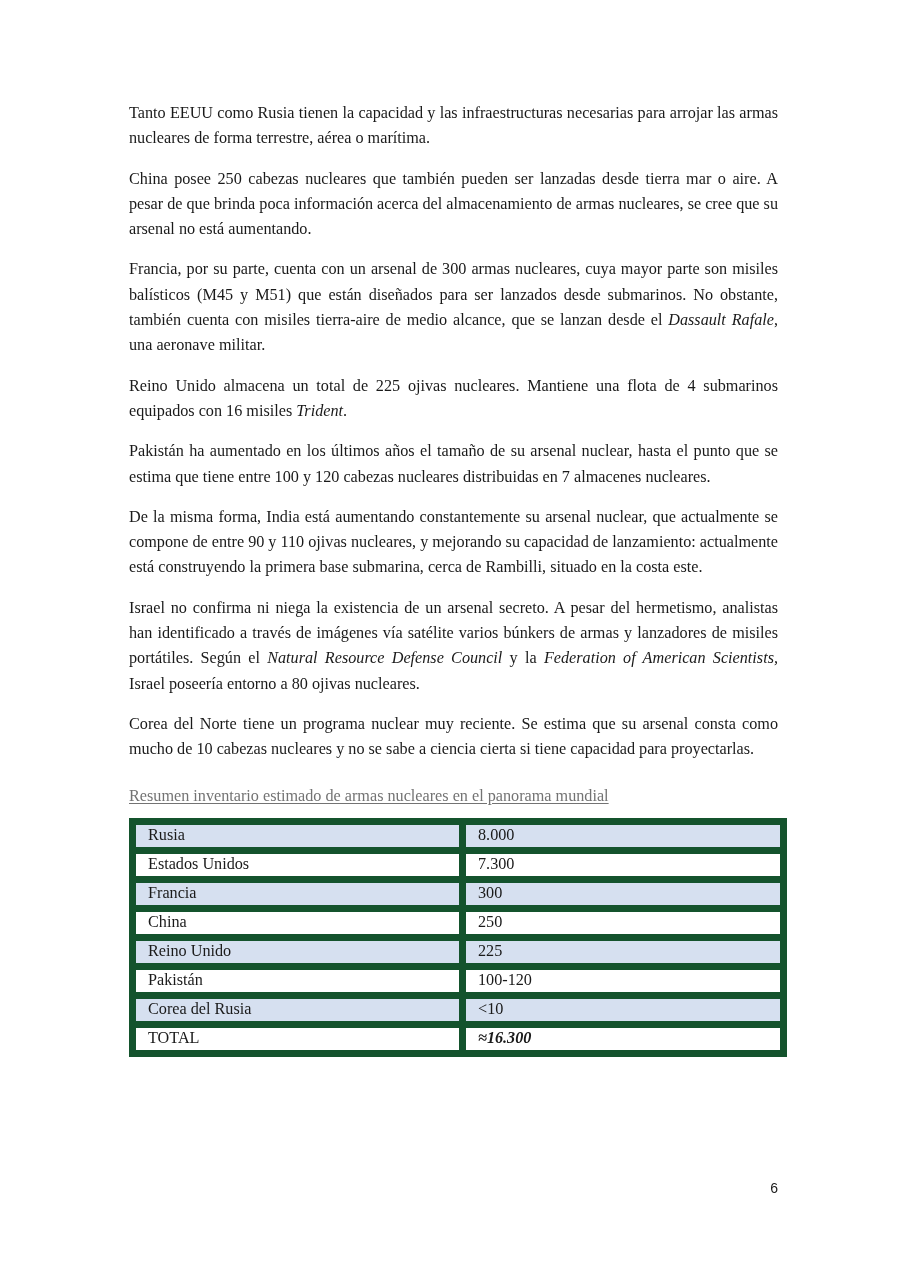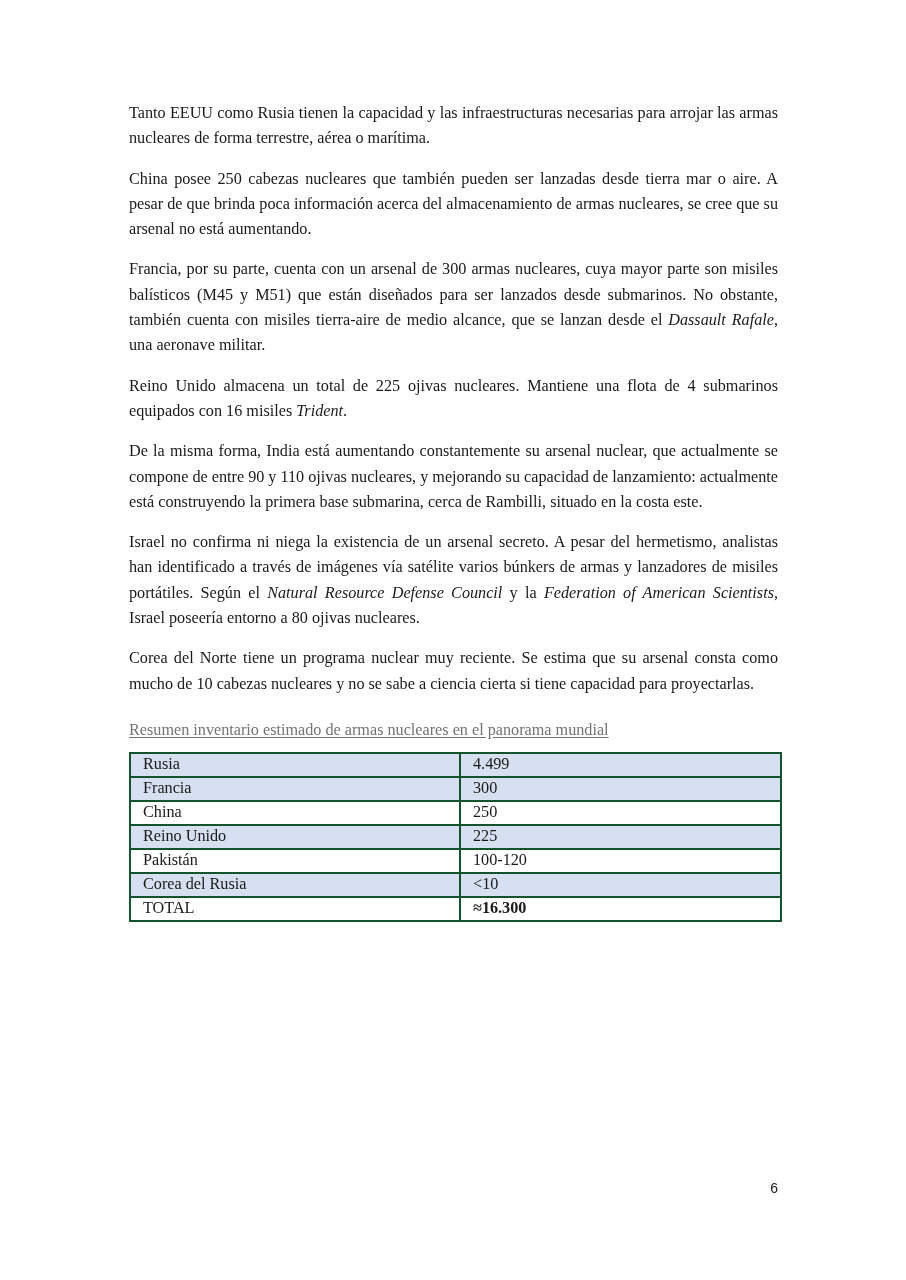--- a/index.html
+++ b/index.html
@@ -59,39 +59,40 @@
     margin: 0;
     table-layout: fixed;
     border: 1px solid #8eaadb;
   }
   table.inventory td {
     font-family: "Liberation Serif", "DejaVu Serif", serif;
     font-size: 16.2px;
     line-height: 1.05;
     color: #1a1a1a;
     padding: 2px 0 3px 12px;
-    border: 2px solid #14532d;
+    border: 7px solid #14532d;
     height: 17px;
     vertical-align: middle;
     overflow: hidden;
     white-space: nowrap;
   }
   table.inventory col.c-country { width: 330px; }
   table.inventory col.c-value { width: 321px; }
 
   tr.shaded td {
     background: #d6e0f0;
   }
   tr.plain td {
     background: #ffffff;
   }
   td.total-value {
     font-family: "Liberation Sans", "DejaVu Sans", sans-serif;
     font-weight: bold;
     font-size: 15.4px;
+    font-style: italic;
   }
 
   
   .page-number {
     position: absolute;
     left: 0;
     top: 1180px;
     width: 778px;
     text-align: right;
     font-family: "Liberation Sans", "DejaVu Sans", sans-serif;
@@ -104,38 +105,43 @@
 
 <div class="page">
 
   <div class="content">
 
     <div id="paragraph-list">
         <p class="para"><span>Tanto EEUU como Rusia tienen la capacidad y las infraestructuras necesarias para arrojar las armas nucleares de forma terrestre, aérea o marítima.</span></p>
         <p class="para"><span>China posee 250 cabezas nucleares que también pueden ser lanzadas desde tierra mar o aire. A pesar de que brinda poca información acerca del almacenamiento de armas nucleares, se cree que su arsenal no está aumentando.</span></p>
         <p class="para"><span>Francia, por su parte, cuenta con un arsenal de 300 armas nucleares, cuya mayor parte son misiles balísticos (M45 y M51) que están diseñados para ser lanzados desde submarinos. No obstante, también cuenta con misiles tierra-aire de medio alcance, que se lanzan desde el </span><span class="italic">Dassault Rafale</span><span>, una aeronave militar.</span></p>
         <p class="para"><span>Reino Unido almacena un total de 225 ojivas nucleares. Mantiene una flota de 4 submarinos equipados con 16 misiles </span><span class="italic">Trident</span><span>.</span></p>
+        <p class="para"><span>Pakistán ha aumentado en los últimos años el tamaño de su arsenal nuclear, hasta el punto que se estima que tiene entre 100 y 120 cabezas nucleares distribuidas en 7 almacenes nucleares.</span></p>
         <p class="para"><span>De la misma forma, India está aumentando constantemente su arsenal nuclear, que actualmente se compone de entre 90 y 110 ojivas nucleares, y mejorando su capacidad de lanzamiento: actualmente está construyendo la primera base submarina, cerca de Rambilli, situado en la costa este.</span></p>
         <p class="para"><span>Israel no confirma ni niega la existencia de un arsenal secreto. A pesar del hermetismo, analistas han identificado a través de imágenes vía satélite varios búnkers de armas y lanzadores de misiles portátiles. Según el </span><span class="italic">Natural Resource Defense Council</span><span> y la </span><span class="italic">Federation of American Scientists,</span><span> Israel poseería entorno a 80 ojivas nucleares.</span></p>
         <p class="para"><span>Corea del Norte tiene un programa nuclear muy reciente. Se estima que su arsenal consta como mucho de 10 cabezas nucleares y no se sabe a ciencia cierta si tiene capacidad para proyectarlas.</span></p>
       </div>
 
     <div class="heading-wrap">
       <span class="section-heading">Resumen inventario estimado de armas nucleares en el panorama mundial</span>
     </div>
 
     <table class="inventory">
       <colgroup>
         <col class="c-country">
         <col class="c-value">
       </colgroup>
       <tbody id="inventory-body">
           <tr class="shaded">
             <td>Rusia</td>
-            <td>4.499</td>
+            <td>8.000</td>
+          </tr>
+          <tr class="plain">
+            <td>Estados Unidos</td>
+            <td>7.300</td>
           </tr>
           <tr class="shaded">
             <td>Francia</td>
             <td>300</td>
           </tr>
           <tr class="plain">
             <td>China</td>
             <td>250</td>
           </tr>
           <tr class="shaded">

